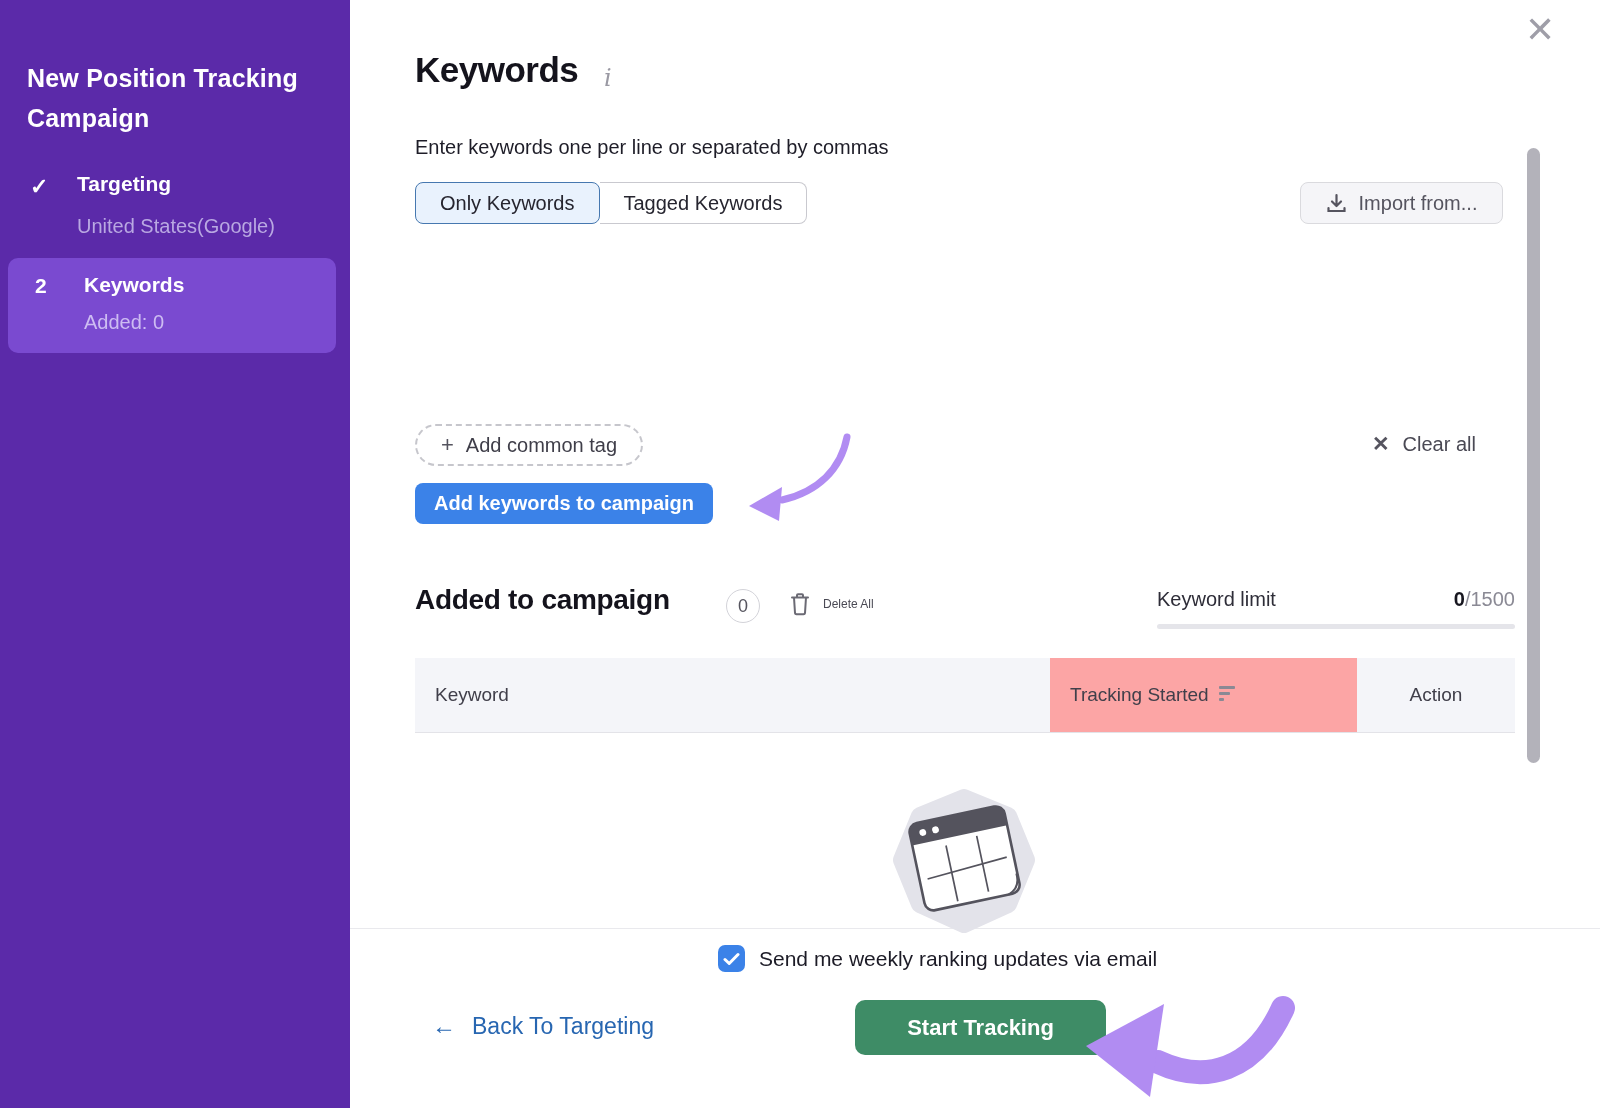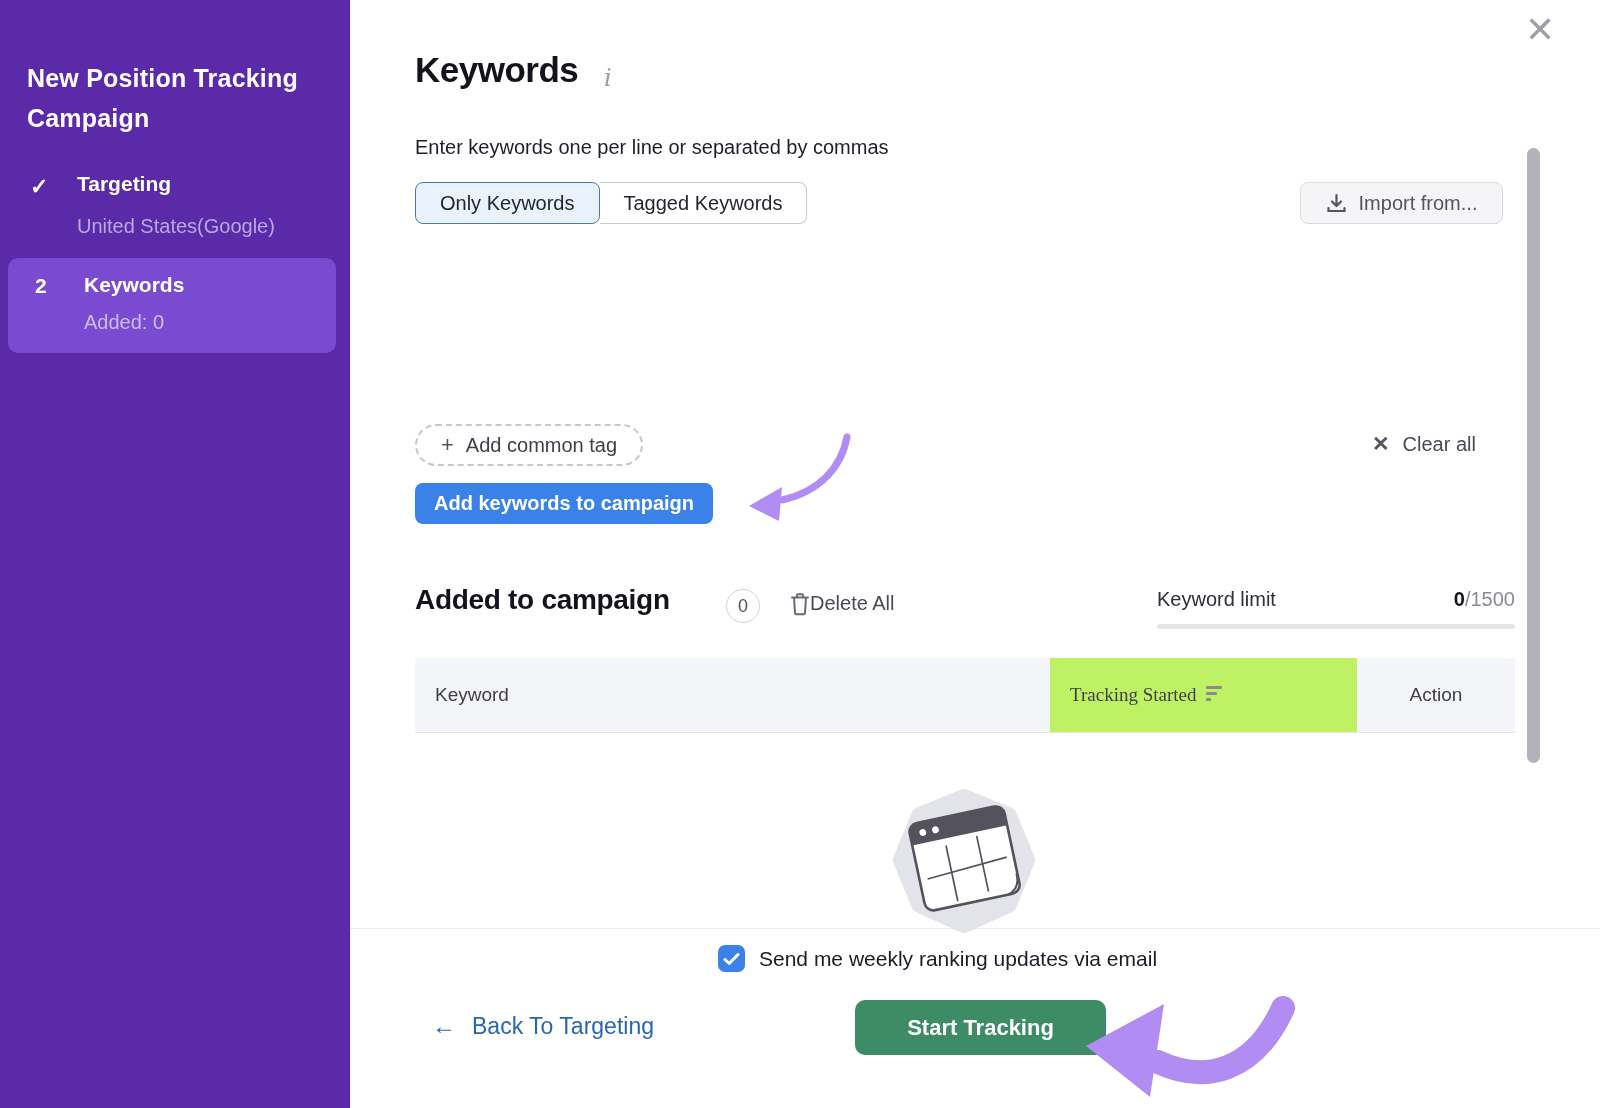--- a/index.html
+++ b/index.html
@@ -132,22 +132,22 @@
     font-size:28px; font-weight:800; color:#14131c; letter-spacing:-0.3px;
   }
   .count-badge {
     position:absolute; left:726px; top:589px; width:34px; height:34px;
     border:1.5px solid #d3d3d9; border-radius:50%;
     font-size:18px; color:#55545e; text-align:center; line-height:32px;
     background:#ffffff;
   }
   .delete-all {
     position:absolute; left:790px; top:592px;
-    display:inline-flex; align-items:flex-start; 
-    font-size:20px; color:#4a4954; cursor:pointer;
+    display:inline-flex; align-items:center; gap:13px;
+    font-size:12px; color:#4a4954; cursor:pointer;
   }
   .kw-limit-label {
     position:absolute; left:1157px; top:588px;
     font-size:20px; color:#2e2d38;
   }
   .kw-limit-value {
     position:absolute; left:1315px; top:588px; width:200px; text-align:right;
     font-size:20px; color:#8a8994;
   }
   .kw-limit-value b { color:#17161f; font-weight:700; }
@@ -157,21 +157,21 @@
   }
 
   
   .table-head {
     position:absolute; left:415px; top:658px; width:1100px; height:75px;
     display:flex; background:#f4f5f9; border-bottom:1px solid #e3e3e8;
     font-size:19px; color:#403f4a;
   }
   .th { display:flex; align-items:center; padding-left:20px; }
   .th-keyword  { width:635px; }
-  .th-tracking { width:307px; background:#bef264; cursor:pointer; gap:10px;font-family:Liberation Serif, serif; }
+  .th-tracking { width:307px; background:#fca5a5; cursor:pointer; gap:10px; }
   .th-action   { width:158px; justify-content:center; padding-left:0; }
   .sort-icon { display:inline-block; }
   .sort-icon i {
     display:block; height:3px; background:#8a8994; border-radius:1px;
     margin-bottom:3px;
   }
   .sort-icon i:nth-child(1){ width:16px; }
   .sort-icon i:nth-child(2){ width:11px; }
   .sort-icon i:nth-child(3){ width:5px;  }
 

